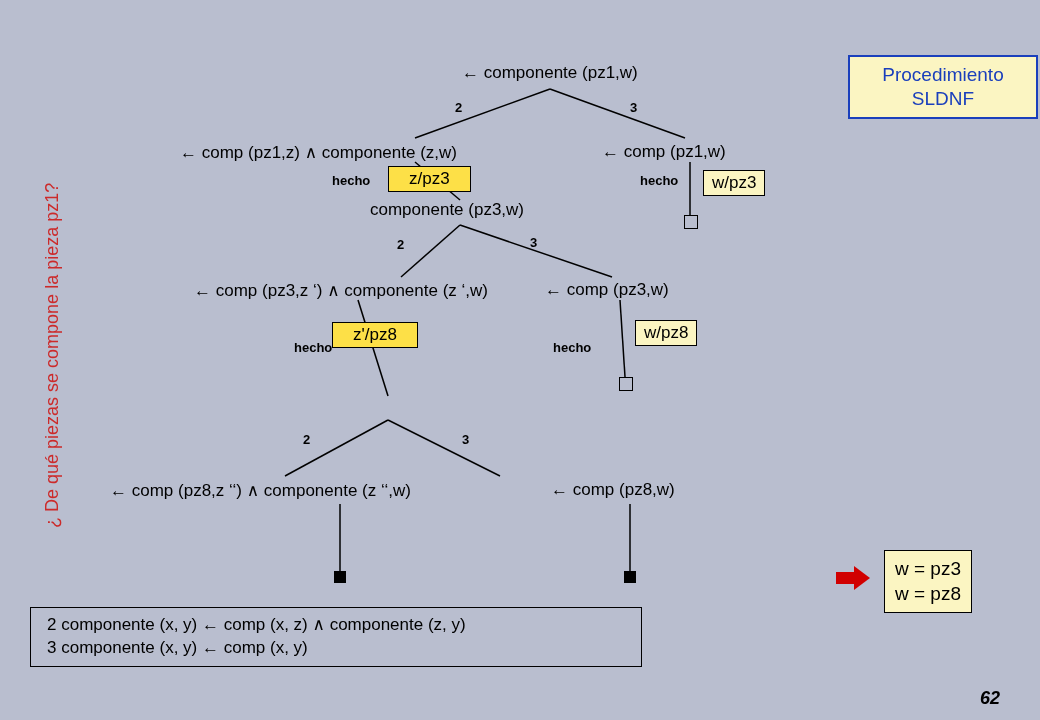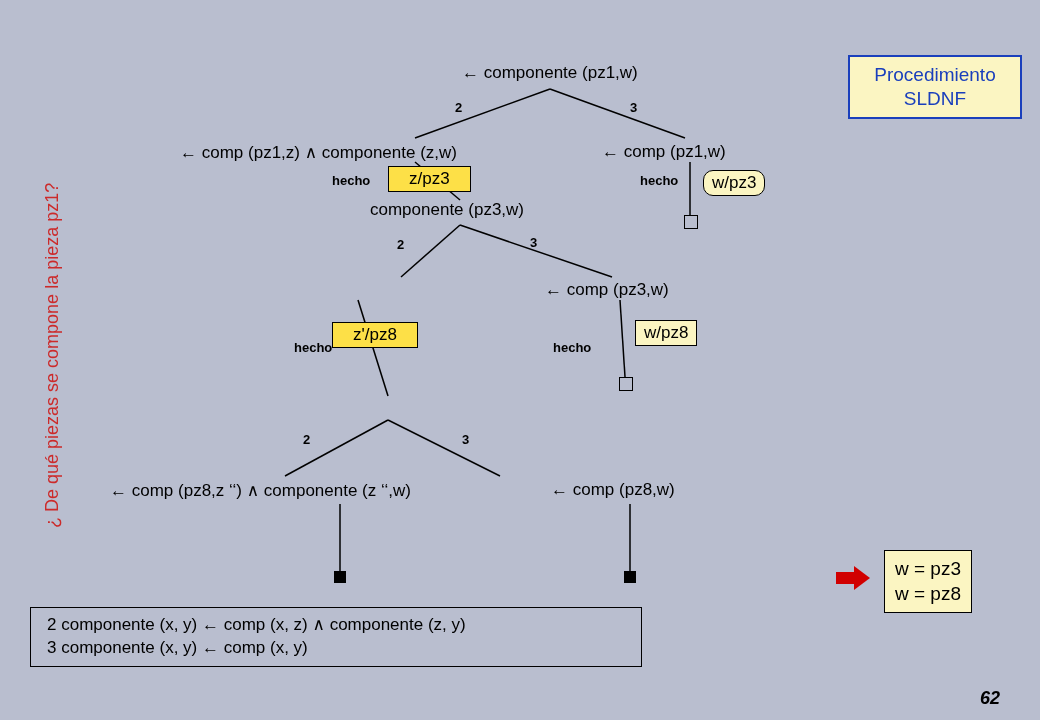--- a/index.html
+++ b/index.html
@@ -28,21 +28,21 @@
   }
   .yellow-boxed {
     border: 1px solid #000;
     background: #fbf5c2;
     padding: 2px 8px;
   }
   .proc-box {
     border: 2px solid #1a3fbc;
     background: #fbf5c2;
     color: #1a3fbc;
-    padding: 6px 10px;
+    padding: 6px 18px;
     text-align: center;
     line-height: 1.25;
     font-size: 19px;
   }
   .result-box {
     border: 1px solid #000;
     background: #fbf5c2;
     padding: 6px 10px;
     font-size: 19px;
     color: #000;
@@ -133,27 +133,28 @@
   <div class="abs small" style="left:455px; top:100px;">2</div>
   <div class="abs small" style="left:630px; top:100px;">3</div>
 
   <div class="abs node-text" style="left:180px; top:142px;">← comp (pz1,z)  ∧ componente (z,w)</div>
   <div class="abs node-text" style="left:602px; top:142px;">← comp (pz1,w)</div>
 
   <div class="abs small" style="left:332px; top:173px;">hecho</div>
   <div class="abs boxed" style="left:388px; top:166px;">z/pz3</div>
 
   <div class="abs small" style="left:640px; top:173px;">hecho</div>
-  <div class="abs yellow-boxed" style="left:703px; top:170px;border-radius:10px;">w/pz3</div>
+  <div class="abs yellow-boxed" style="left:703px; top:170px;">w/pz3</div>
   <div class="abs leaf-open" style="left:684px; top:215px;"></div>
 
   <div class="abs node-text" style="left:370px; top:200px;">componente (pz3,w)</div>
   <div class="abs small" style="left:397px; top:237px;">2</div>
   <div class="abs small" style="left:530px; top:235px;">3</div>
 
+  <div class="abs node-text" style="left:194px; top:280px;">← comp (pz3,z ‘)  ∧ componente (z ‘,w)</div>
   <div class="abs node-text" style="left:545px; top:280px;">← comp (pz3,w)</div>
 
   <div class="abs small" style="left:294px; top:340px;">hecho</div>
   <div class="abs boxed" style="left:332px; top:322px;">z'/pz8</div>
 
   <div class="abs small" style="left:553px; top:340px;">hecho</div>
   <div class="abs yellow-boxed" style="left:635px; top:320px;">w/pz8</div>
   <div class="abs leaf-open" style="left:619px; top:377px;"></div>
 
   <div class="abs small" style="left:303px; top:432px;">2</div>

